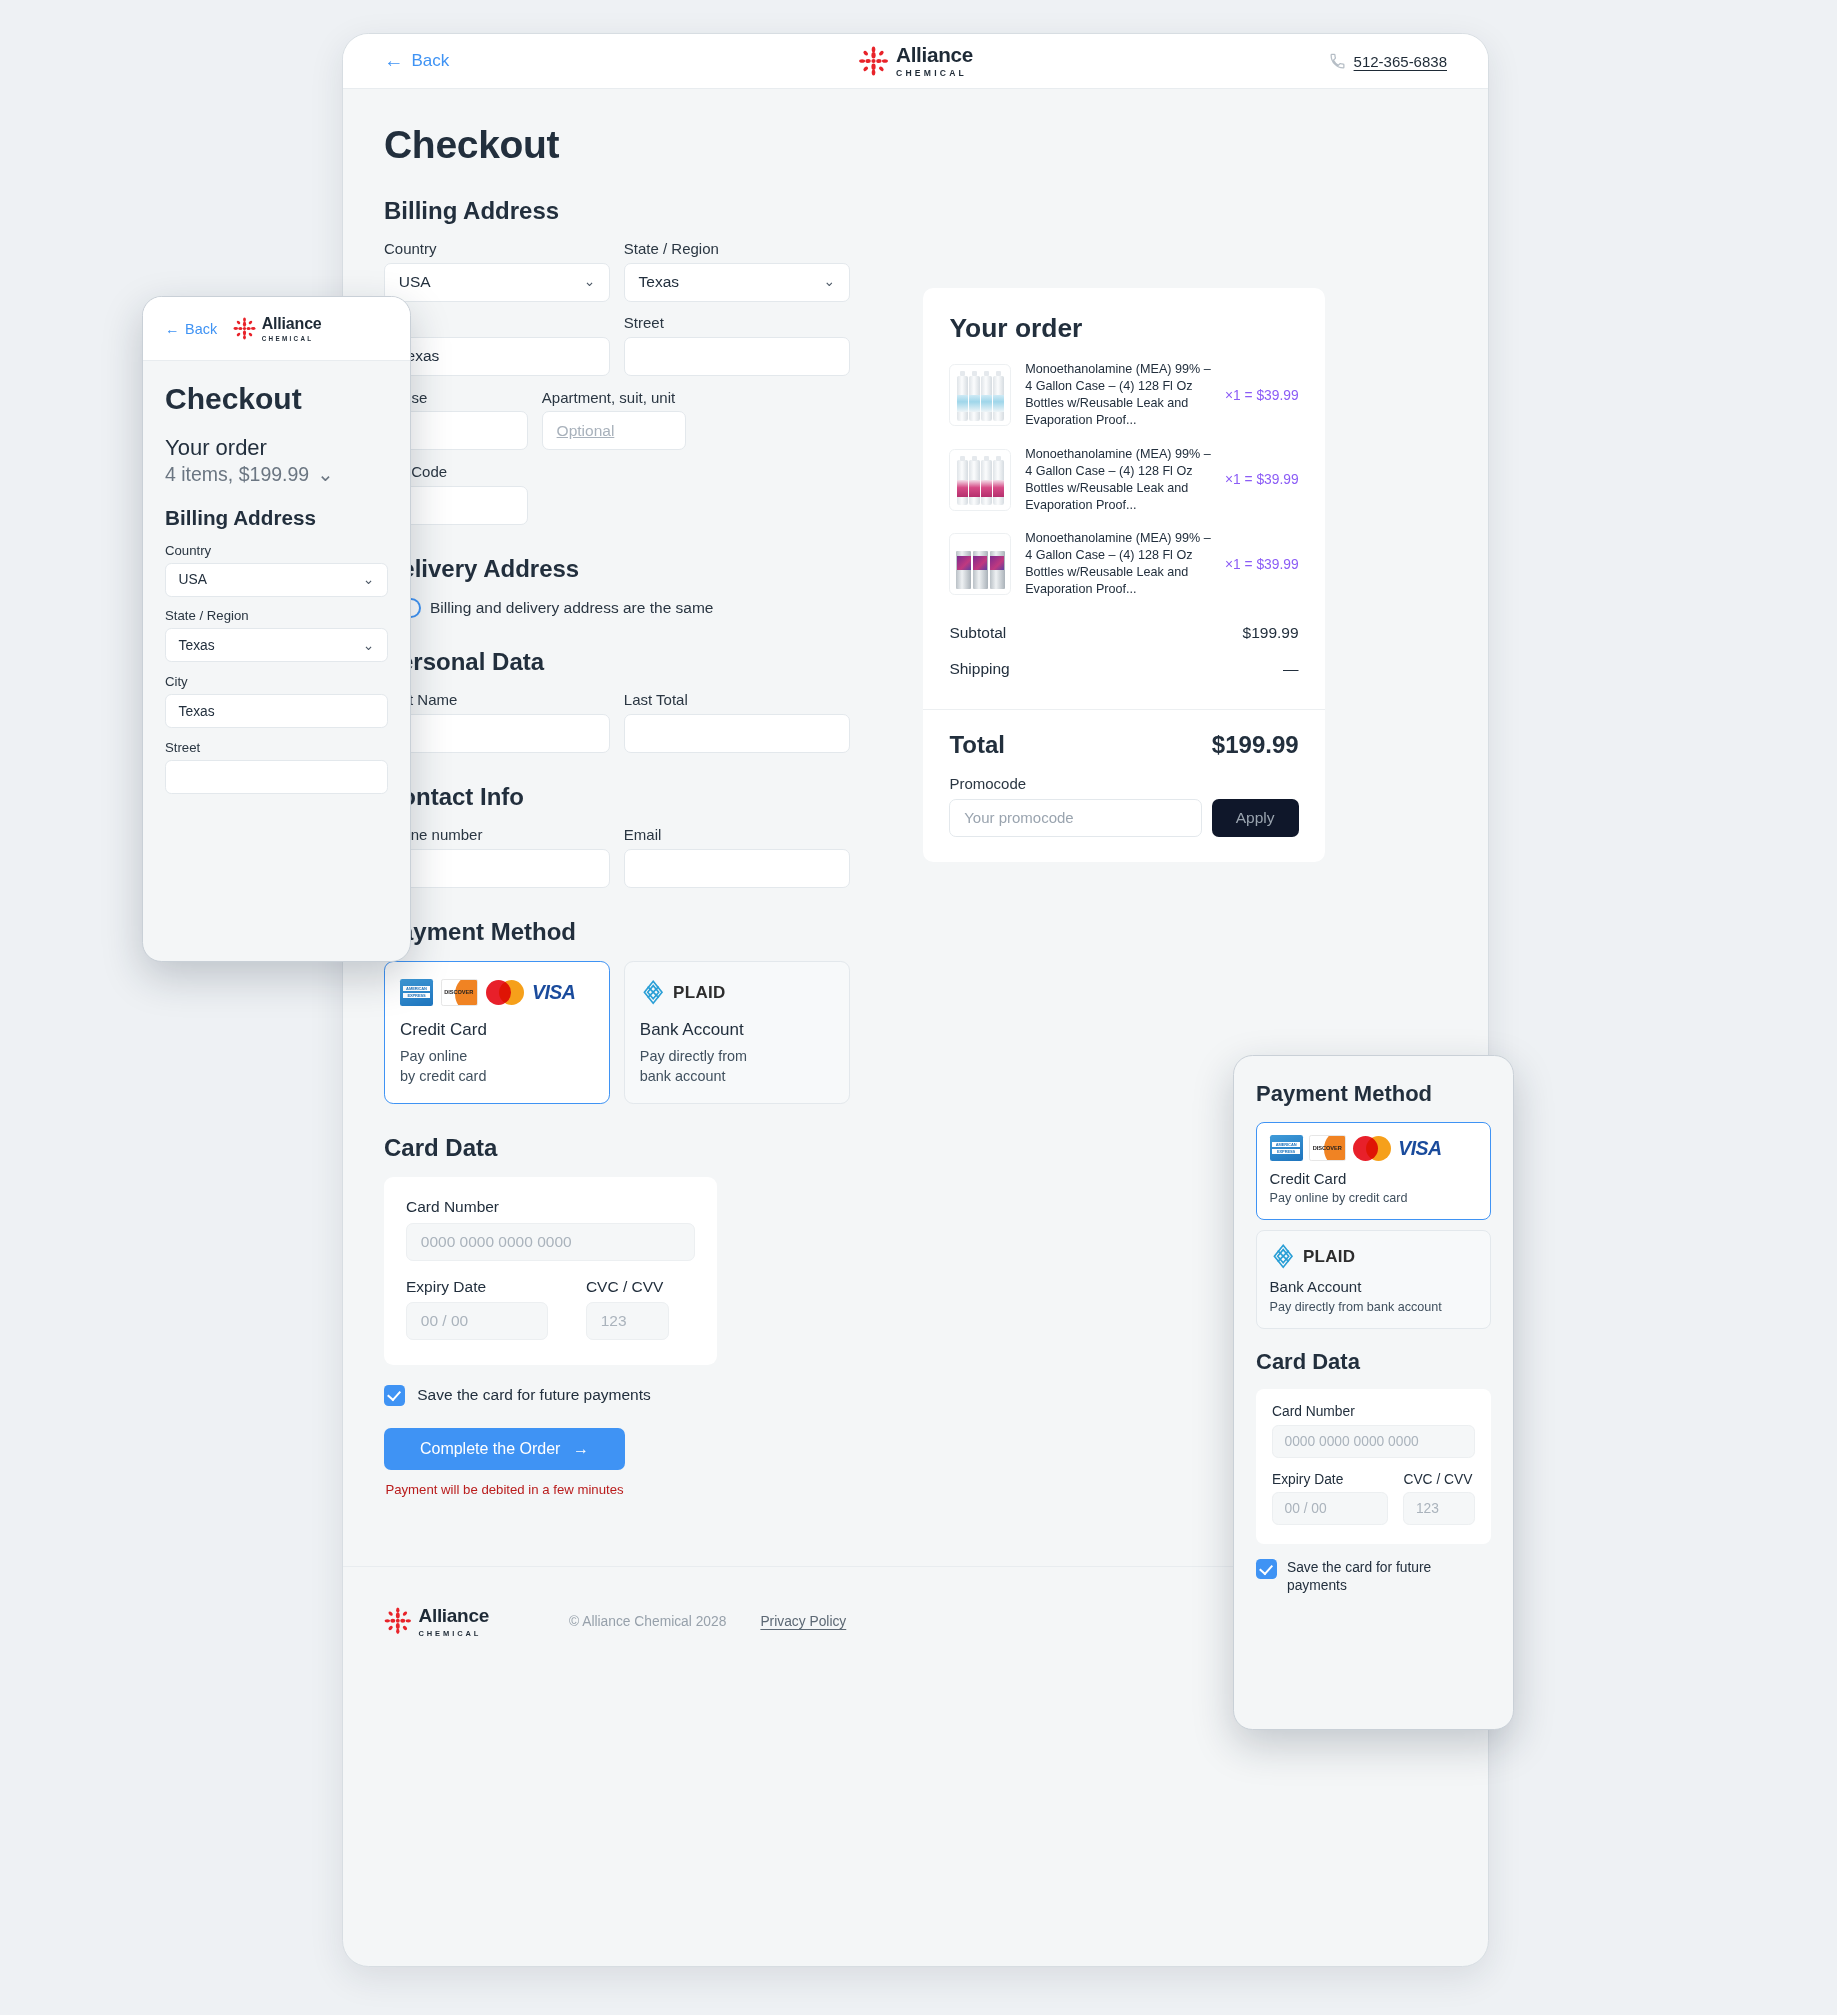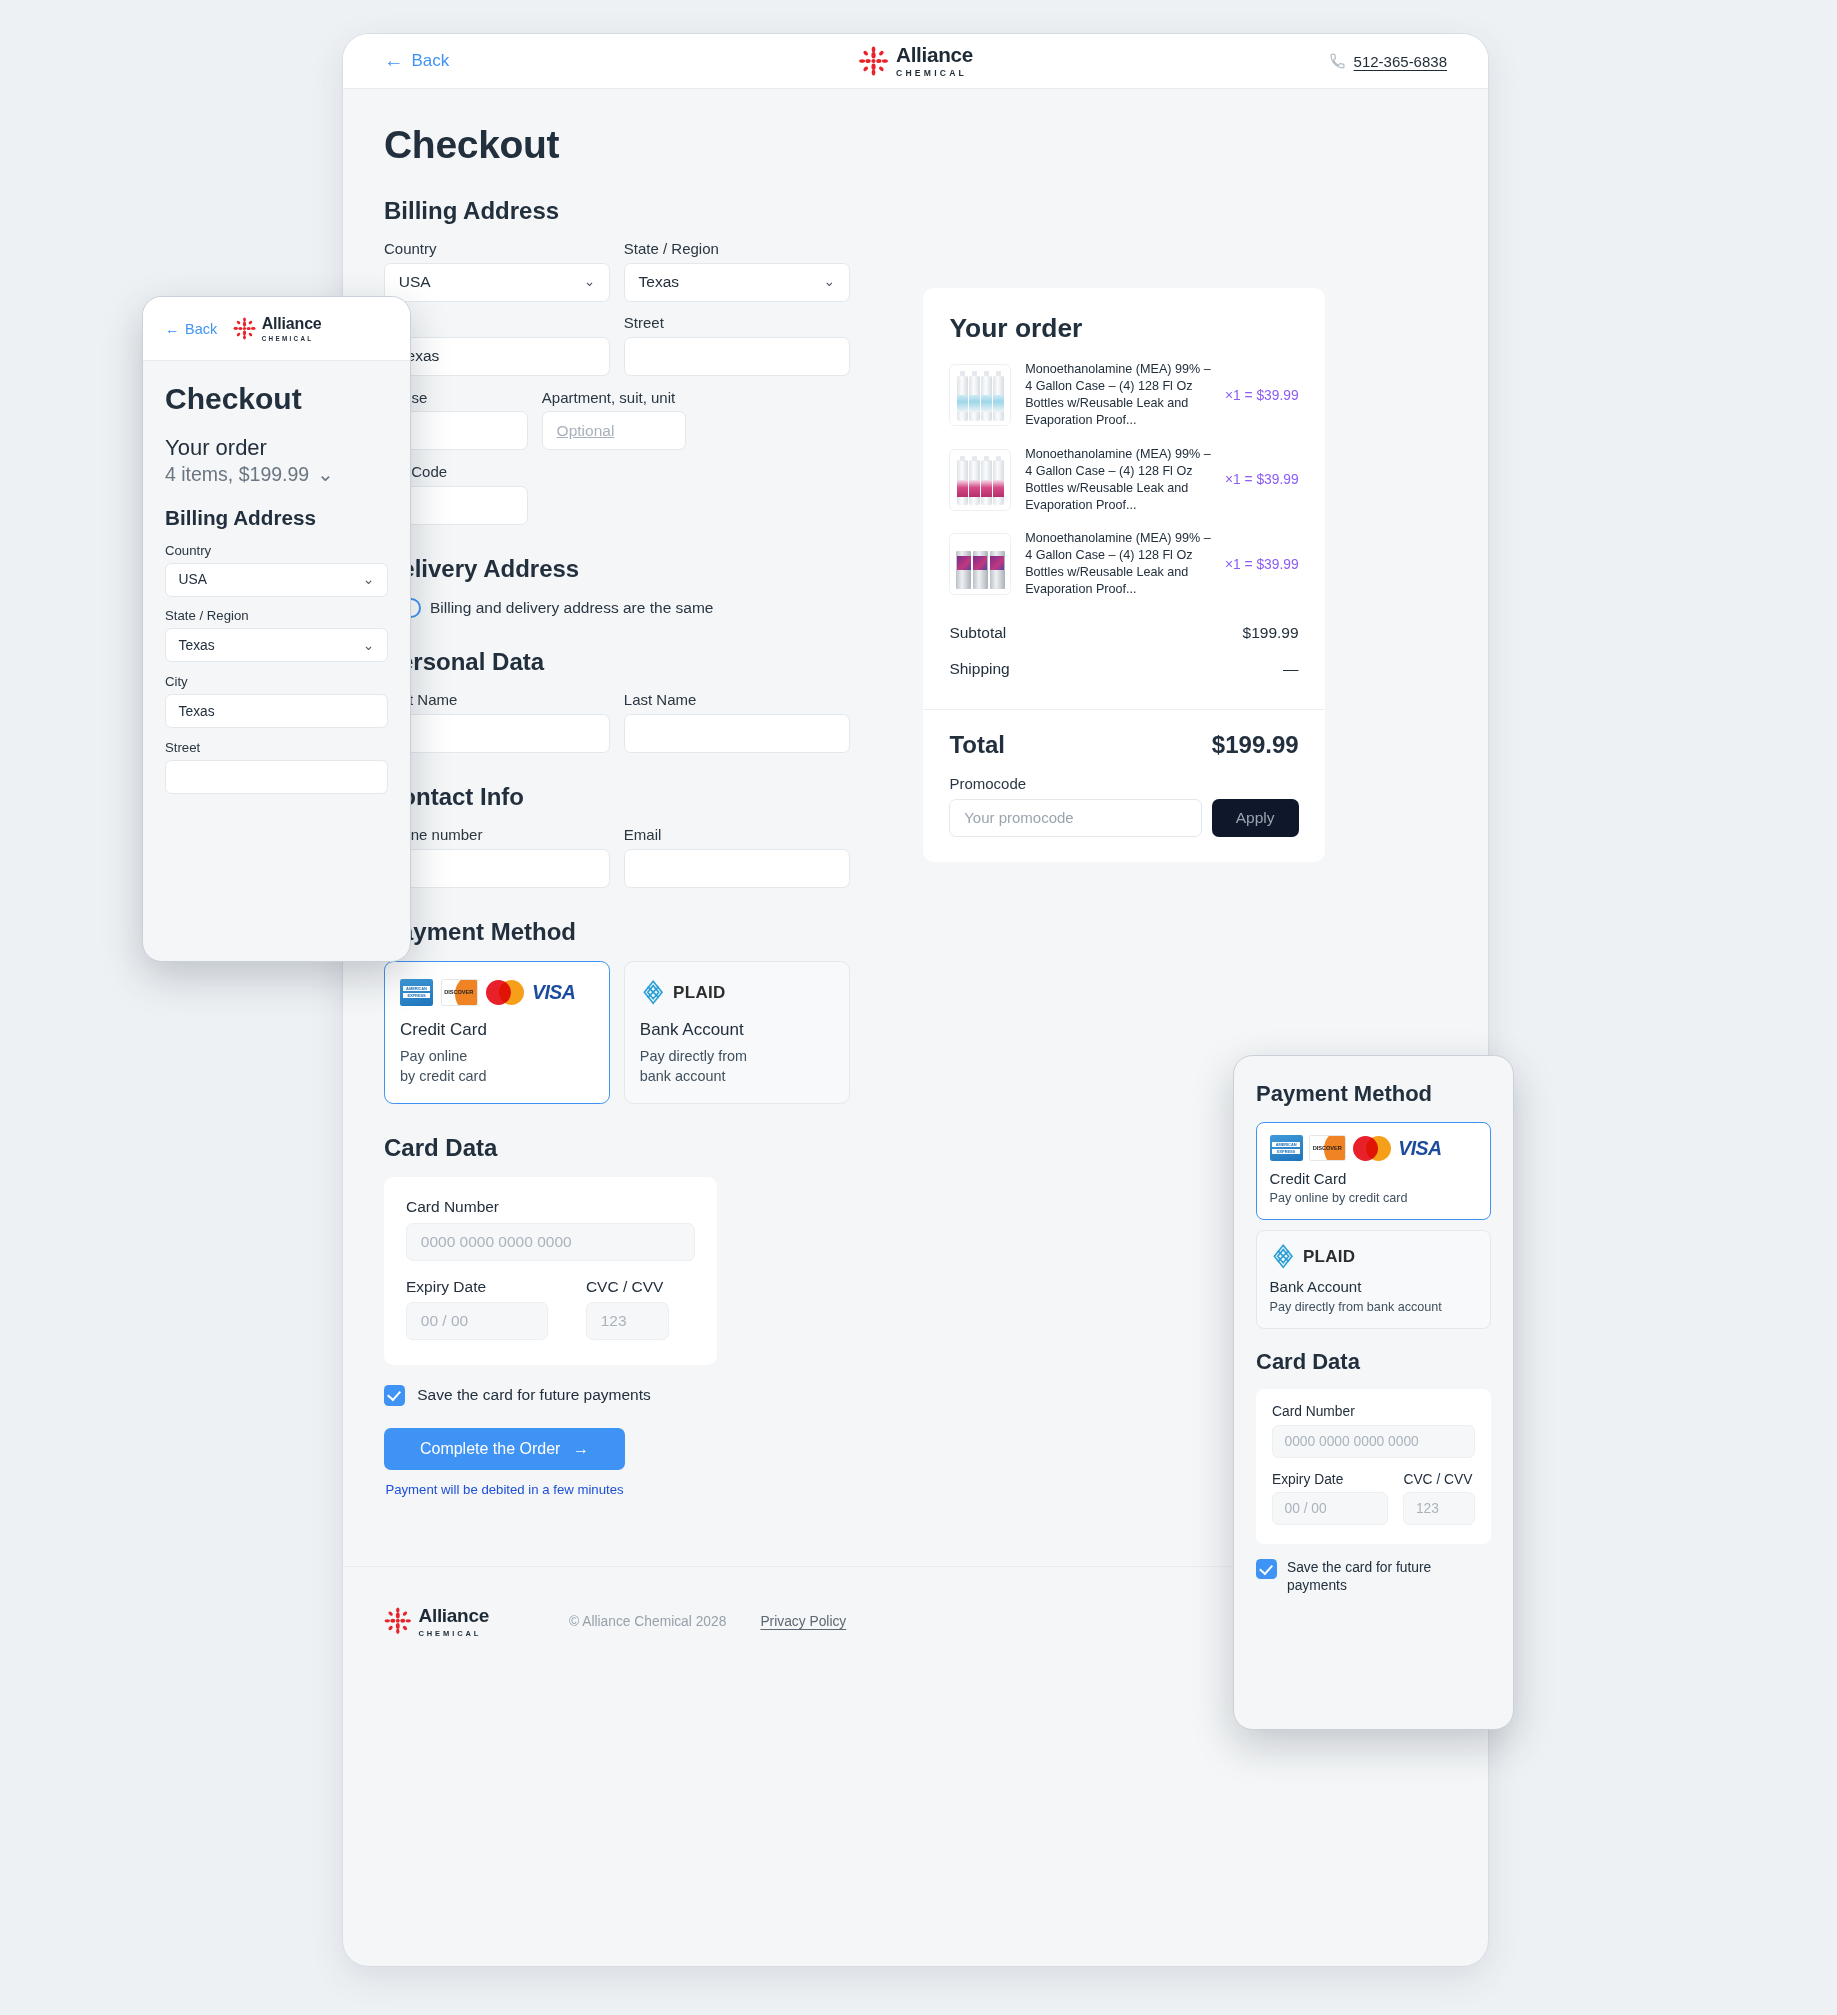--- a/index.html
+++ b/index.html
@@ -166,21 +166,21 @@
   .check-label { font-size: 15.5px; color: #222f3d; }
 
   .btn-primary {
     margin-top: 22px;
     width: 241px; height: 42px; border-radius: 6.9px;
     background: #3f93f4; color: #fff;
     display: flex; align-items: center; justify-content: center; gap: 12.6px;
     font-size: 16px; cursor: pointer; border: none;
     font-family: "Liberation Sans", sans-serif;
   }
-  .pay-note { margin-top: 12.6px; width: 241px; text-align: center; font-size: 13.2px; color: #1d4ed8; }
+  .pay-note { margin-top: 12.6px; width: 241px; text-align: center; font-size: 13.2px; color: #b91c1c; }
 
   
   .order-card {
     background: #ffffff; border-radius: 10.3px;
     width: 402px; overflow: hidden;
   }
   .order-inner { padding: 25px 26.4px 17px 26.4px; }
   .order-title { font-size: 26.4px; font-weight: 700; color: #222f3d; margin-bottom: 17px; }
   .order-item { display: flex; align-items: center; gap: 13.8px; margin-bottom: 16px; }
   .thumb {
@@ -409,21 +409,21 @@
 
           <h2 class="section-title">Personal Data</h2>
           <div class="field-row">
             <div class="field half">
               <span class="field-label">First Name</span>
               <div class="input-box">
                 <span></span>
               </div>
             </div>
             <div class="field half">
-              <span class="field-label">Last Name</span>
+              <span class="field-label">Last Total</span>
               <div class="input-box">
                 <span></span>
               </div>
             </div>
           </div>
 
           <h2 class="section-title">Contact Info</h2>
           <div class="field-row">
             <div class="field half">
               <span class="field-label">Phone number</span>

